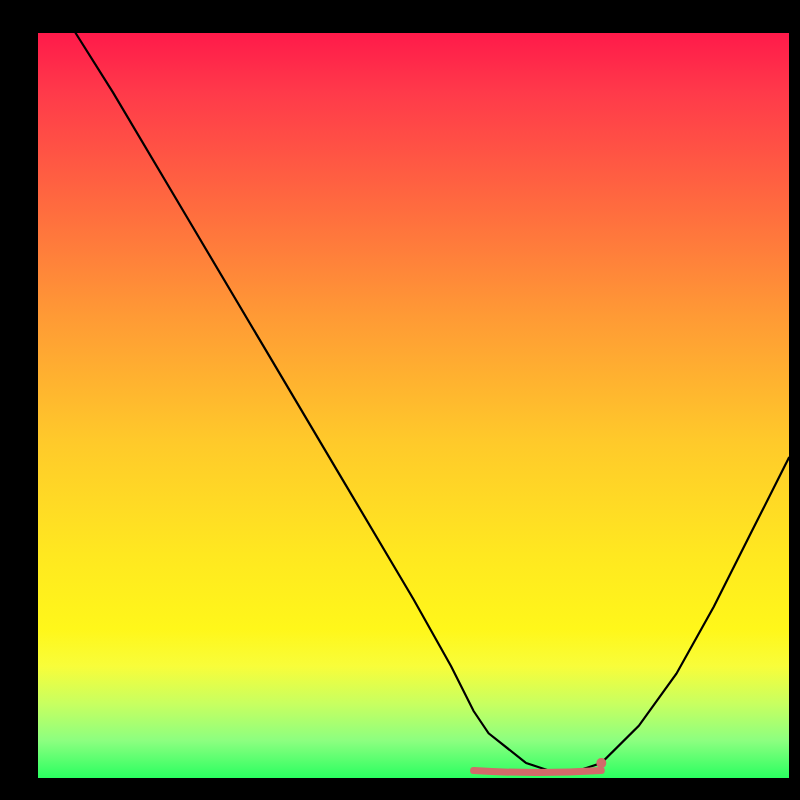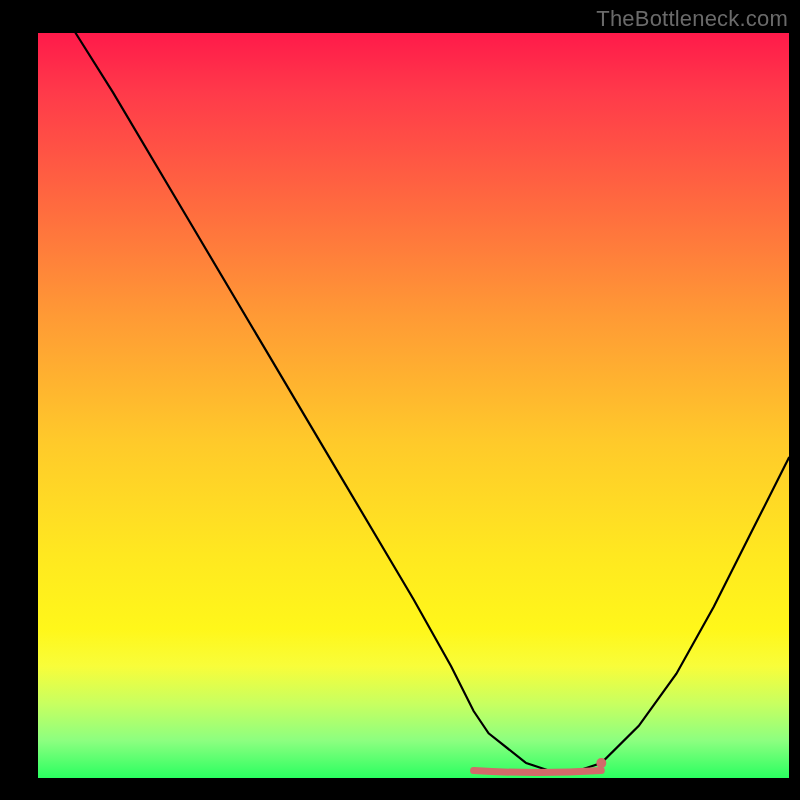--- a/index.html
+++ b/index.html
@@ -67,21 +67,20 @@
   }
   .dot {
     fill: #d26a6a;
   }
 </style>
 </head>
 <body>
 
 <div class="frame">
 
-  <div class="watermark">TheBottleneck.com</div>
 
   <div class="plot">
     <svg viewBox="0 0 751 745">
       <path class="curve" d="M37.6 0.0 L75.1 59.6 L150.2 186.3 L225.3 312.9 L300.4 439.6 L375.5 566.2 L413.1 633.3 L435.6 678.0 L450.6 700.3 L488.2 730.1 L510.7 737.5 L525.7 737.5 L540.7 737.5 L563.3 730.1 L600.8 692.9 L638.4 640.7 L675.9 573.6 L713.4 499.1 L751.0 424.6 "></path>
       <path class="flat-seg" d="M 435.6 737.5 Q 499.4 741.5 563.3 737.5"></path>
       <circle class="dot" r="5" cx="563.3" cy="730.1"></circle>
     </svg>
   </div>
 
 </div>

